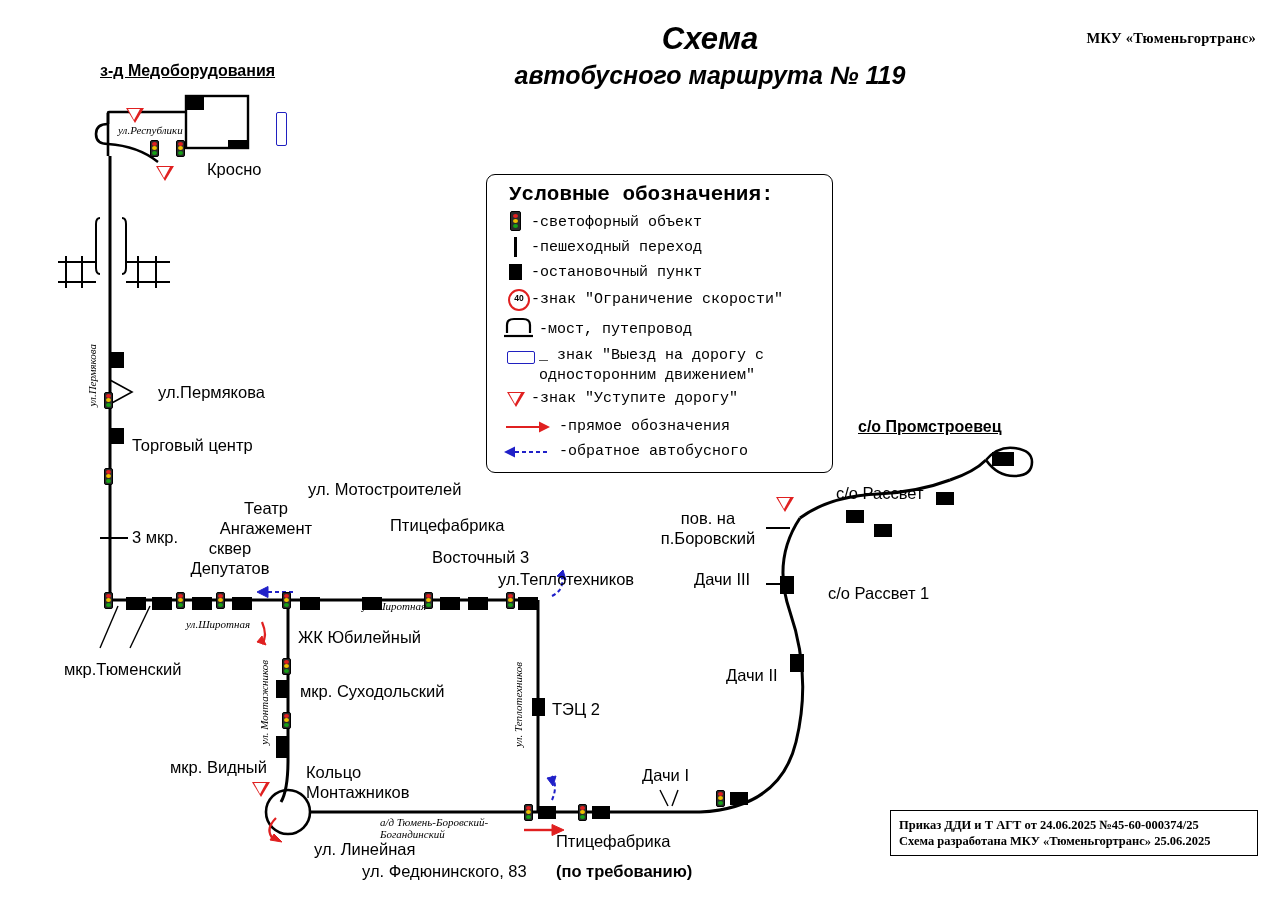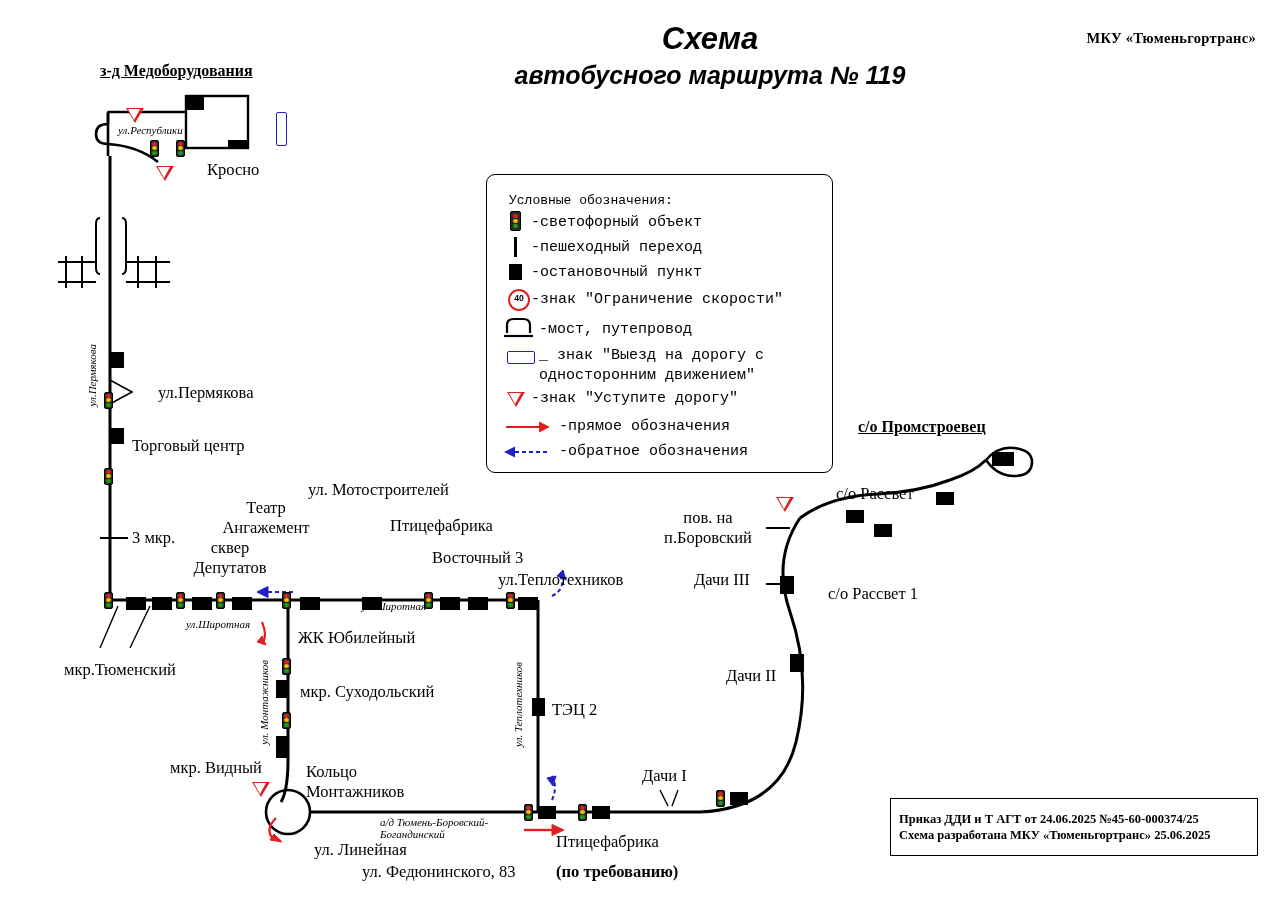--- a/index.html
+++ b/index.html
@@ -24,27 +24,27 @@
   #org-label{
     right:24px;top:30px;font-family:"Liberation Serif",serif;
     font-weight:bold;font-size:14.5px;letter-spacing:0.3px;
   }
   
   #legend{
     left:486px;top:174px;width:345px;height:297px;
     border:1.6px solid #000;border-radius:9px;background:#fff;
   }
   #legend-title{
-    position:absolute;left:22px;top:18px;
+    position:absolute;left:22px;top:8px;
     font-family:"Liberation Mono", monospace;
-    font-size:13px;font-weight:normal;letter-spacing:0px;
+    font-size:21px;font-weight:bold;letter-spacing:0px;
   }
   .lg-txt{position:absolute;font-family:"Liberation Mono", monospace;font-size:15px;white-space:nowrap;}
   .stop{position:absolute;background:#000;}
-  .lbl{position:absolute;font-family:Liberation Serif, serif;font-size:16.5px;color:#000;white-space:nowrap;}
+  .lbl{position:absolute;font-family:Liberation Sans, sans-serif;font-size:16.5px;color:#000;white-space:nowrap;}
   .lbl-sm{position:absolute;font-family:"Liberation Serif",serif;font-size:11px;font-style:italic;color:#000;white-space:nowrap;}
   .lbl-b{font-weight:bold;}
   .lbl-u{text-decoration:underline;font-weight:bold;}
   .vert{writing-mode:vertical-rl;transform:rotate(180deg);}
   
   .tl{position:absolute;width:9px;height:17px;background:#2b2b2b;border:1px solid #000;border-radius:2px;
       display:flex;flex-direction:column;align-items:center;justify-content:space-around;padding:1px 0;box-sizing:border-box;}
   .tl i{display:block;width:5px;height:4px;border-radius:50%;}
   .tl i.r{background:#e02020;}
   .tl i.y{background:#f0c000;}
@@ -52,21 +52,21 @@
   .yield-o{position:absolute;width:18px;height:15px;}
   .yield-o:before{content:"";position:absolute;left:0;top:0;width:0;height:0;
      border-left:9px solid transparent;border-right:9px solid transparent;border-top:15px solid #e02020;}
   .yield-o:after{content:"";position:absolute;left:2.4px;top:0.5px;width:0;height:0;
      border-left:6.6px solid transparent;border-right:6.6px solid transparent;border-top:11px solid #fff;}
   
   .oneway{position:absolute;border:1.6px solid #2020c0;background:#fff;}
   
   #footer-note{
     right:22px;bottom:48px;width:350px;border:1.4px solid #000;background:#fff;
-    padding:12px 8px;font-family:"Liberation Serif",serif;font-weight:bold;font-size:12.5px;line-height:16px;
+    padding:6px 8px;font-family:"Liberation Serif",serif;font-weight:bold;font-size:12.5px;line-height:16px;
   }
   svg{position:absolute;left:0;top:0;overflow:visible;}
 </style>
 </head>
 <body>
 
 <div class="abs" id="title-block">
   <div id="title-line1">Схема</div>
   <div id="title-line2">автобусного маршрута № 119</div>
 </div>
@@ -109,21 +109,21 @@
   <svg width="345" height="297" style="pointer-events:none;">
     <line x1="19" y1="252" x2="52" y2="252" stroke="#e02020" stroke-width="2.2"></line>
     <polygon points="52,246.5 63,252 52,257.5" fill="#e02020"></polygon>
   </svg>
   <div class="lg-txt" style="left:72px;top:243px;">-прямое обозначения</div>
 
   <svg width="345" height="297" style="pointer-events:none;">
     <line x1="28" y1="277" x2="62" y2="277" stroke="#2020c8" stroke-width="2.2" stroke-dasharray="4,3"></line>
     <polygon points="28,271.5 17,277 28,282.5" fill="#2020c8"></polygon>
   </svg>
-  <div class="lg-txt" style="left:72px;top:268px;">-обратное обозначения</div>
+  <div class="lg-txt" style="left:72px;top:268px;">-обратное автобусного</div>
 </div>
 
 <svg width="1280" height="904">
 
   <path d="M108 124 q-12 0 -12 10 q0 10 12 10" fill="none" stroke="#000" stroke-width="2.6"></path>
   <line x1="108" y1="113" x2="108" y2="156" stroke="#000" stroke-width="2.6"></line>
   <path d="M108 124 L108 113 q0 -1 1 -1 L186 112" fill="none" stroke="#000" stroke-width="2.6"></path>
 
   <rect x="186" y="96" width="62" height="52" fill="none" stroke="#000" stroke-width="2.4"></rect>
   <rect x="186" y="96" width="18" height="14" fill="#000"></rect>

